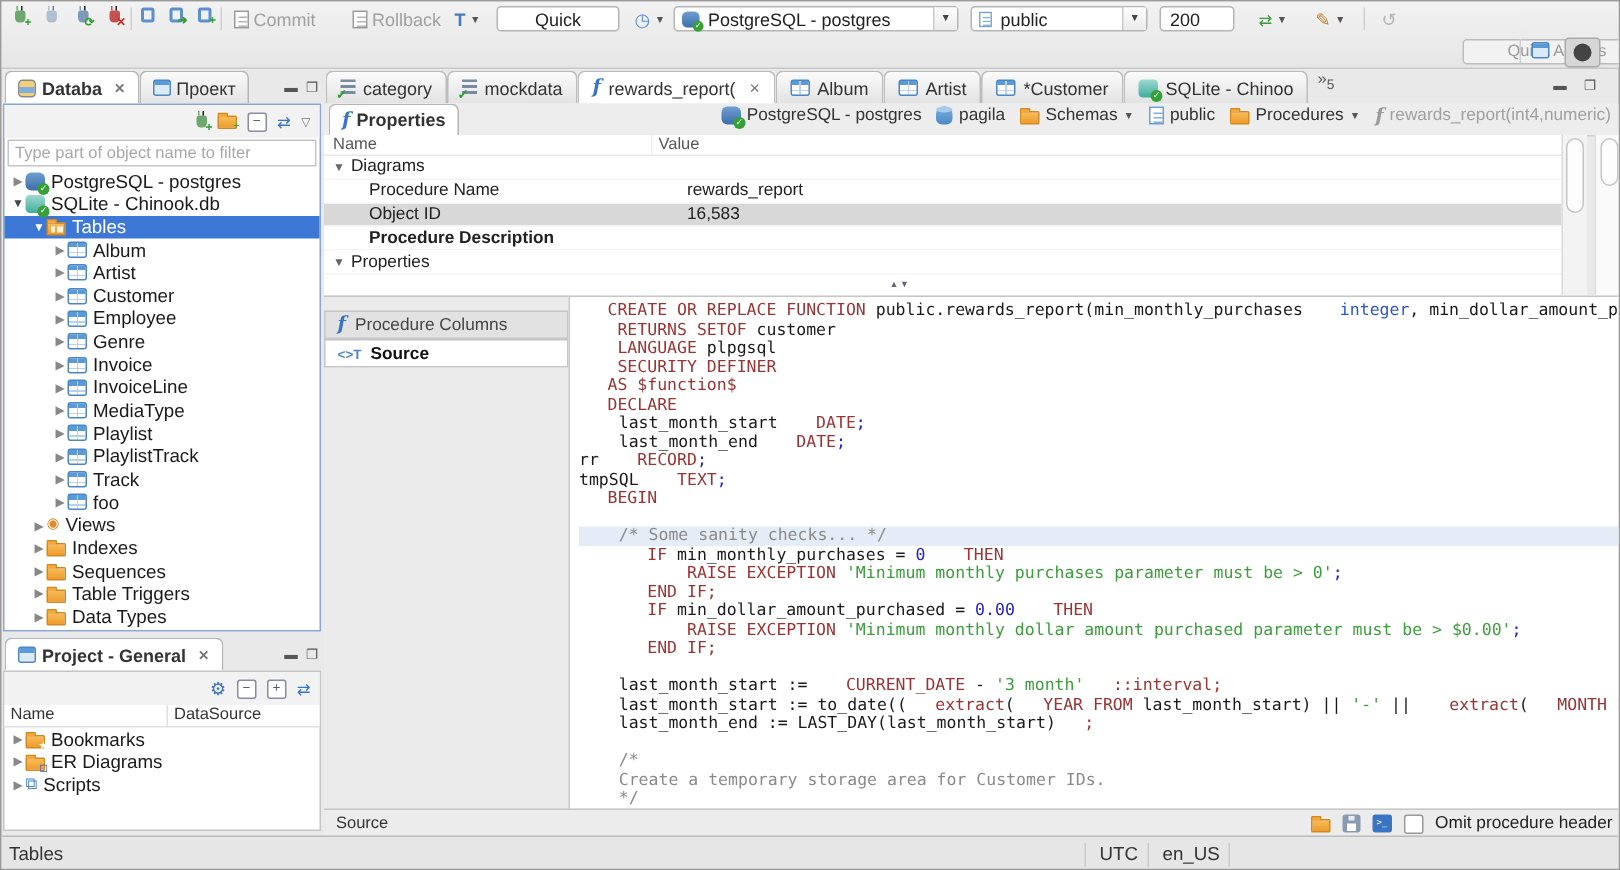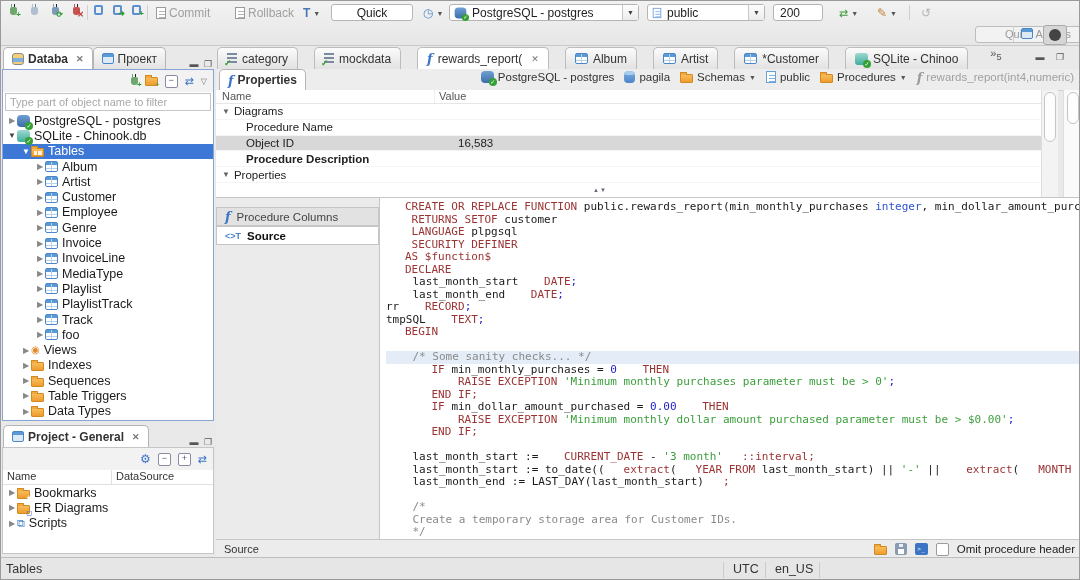--- a/index.html
+++ b/index.html
@@ -55,36 +55,36 @@
   .ic-box{width:11px;height:11px;border:1px solid #8a8aa5;border-radius:2px;color:#55557a;font-size:9px;line-height:9px;text-align:center;background:#fff;}
   .ic-link{color:#3b74c4;font-size:11px;}
   .ic-save{width:12px;height:12px;background:#8a9ab0;border-radius:2px;position:relative;}
   .ic-save::before{content:"";position:absolute;left:3px;bottom:1px;width:6px;height:5px;background:#fff;}
   .ic-save::after{content:"";position:absolute;left:4px;top:1px;width:4px;height:3px;background:#e8eef5;}
   .ic-console{width:13px;height:12px;background:#3b74c4;border-radius:2px;color:#fff;font-size:6px;line-height:12px;text-align:center;font-family:"DejaVu Sans Mono",monospace;}
   .ic-scripts{color:#4a86c8;font-size:11px;}
   .close-x{font-size:9px;color:#777;margin-left:4px;}
   .winbtn{font-size:9px;color:#555;width:14px;text-align:center;}
   
-  .panel-tabs{display:flex;align-items:flex-end;height:22px;}
+  .panel-tabs{display:flex;align-items:center;height:22px;}
   .ptab{display:inline-flex;align-items:center;gap:4px;height:21px;padding:0 8px;border:1px solid #b5b5b5;border-bottom:none;
         border-radius:5px 5px 0 0;background:linear-gradient(#fafafa,#e3e3e3);font-size:12px;color:#333;}
   .ptab.active{background:#fff;font-weight:bold;}
   .nav-body{background:#fff;border:1px solid #88a6d4;box-sizing:border-box;}
   .minitb{display:flex;justify-content:flex-end;align-items:center;gap:7px;height:18px;padding:2px 6px;background:#f2f2f2;}
   .filter-input{margin:1px 2px;height:16px;border:1px solid #c5c5c5;background:#fff;color:#a8a8a8;font-size:11px;line-height:16px;padding:0 4px;}
   .tree-row{display:flex;align-items:center;height:15.3px;white-space:nowrap;font-size:12.5px;color:#1a1a1a;}
   .tree-row .arr{width:10px;font-size:8px;color:#888;text-align:center;flex:none;}
   .tree-row .arr.open{color:#444;font-size:8px;}
   .tree-row .lbl{margin-left:4px;}
   .tree-row.sel{background:#3d78d6;color:#fff;}
   .tree-row.sel .arr{color:#fff;}
   .cols-hdr{display:flex;height:14px;font-size:11px;color:#333;border-bottom:1px solid #e0e0e0;background:#fff;}
   
-  .etabs{display:flex;align-items:flex-start;height:22px;gap:16px;}
+  .etabs{display:flex;align-items:flex-start;height:22px;}
   .etab{display:inline-flex;align-items:center;gap:5px;height:21px;padding:0 9px;border:1px solid #bcbcbc;border-bottom:none;
         border-radius:5px 5px 0 0;background:linear-gradient(#fbfbfb,#e2e2e2);font-size:12px;color:#333;white-space:nowrap;}
   .etab.active{background:#fff;}
   .overflow-ind{font-size:11px;color:#555;margin-left:6px;}
   .subrow{background:#ededed;border-bottom:1px solid #cfcfcf;}
   .crumb{display:inline-flex;align-items:center;gap:4px;padding:0 5px;font-size:11.5px;color:#333;white-space:nowrap;}
   .crumb.muted{color:#a0a0a0;}
   .grid-hdr{display:flex;font-size:11px;color:#555;height:13px;background:#fff;border-bottom:1px solid #e6e6e6;}
   .grid-row{display:flex;height:14.8px;align-items:center;font-size:11.5px;background:#fff;border-bottom:1px solid #f4f4f4;}
   .grid-row.sel{background:#d8d8d8;}
@@ -92,21 +92,21 @@
   .grid-row .gval{flex:1;}
   .gcaret{font-size:8px;color:#666;margin-right:4px;}
   .glink{color:#1a6fc4;text-decoration:underline;}
   .subtab{display:flex;align-items:center;gap:6px;height:19px;border:1px solid #c6c6c6;background:#e2e2e2;font-size:11.5px;color:#444;padding:0 8px;box-sizing:border-box;}
   .subtab.active{background:#fff;font-weight:bold;color:#111;}
   .src-ic{font-size:9px;color:#4a86c8;font-weight:bold;}
   
   .code{font-family:"DejaVu Sans Mono",monospace;font-size:11px;line-height:12.5px;white-space:pre;overflow:hidden;}
   .cl{height:12.5px;}
   .cl.hl{background:#e4ecf7;}
-  .tk-k{color:#9b3333;margin-left:19px;}.tk-s{color:#3c9e3c;}.tk-n{color:#2222cc;}.tk-c{color:#8a8a8a;}.tk-t{color:#2b55cc;}.tk-p{color:#1a1a1a;}
+  .tk-k{color:#9b3333;margin-left:19px;}.tk-s{color:#3c9e3c;}.tk-n{color:#2222cc;}.tk-c{color:#8a8a8a;}.tk-t{color:#2b55cc;margin-left:18px;}.tk-p{color:#1a1a1a;}
   .scrollbar{background:#f3f3f3;border-left:1px solid #ddd;}
   .thumb{background:#fdfdfd;border:1px solid #c5c5c5;border-radius:6px;}
   .checkbox{width:11px;height:11px;border:1px solid #9a9a9a;background:#fff;border-radius:2px;display:inline-block;}
   .statusbar{background:#e6e6e6;border-top:1px solid #bdbdbd;font-size:12.5px;color:#333;}
   .vline{position:absolute;top:4px;bottom:4px;width:1px;background:#cacaca;}
 </style>
 </head>
 <body>
 
 <div class="app">
@@ -441,20 +441,21 @@
           <span class="gname" style="padding-left: 6px;">
             <span class="gcaret">▼</span>
             <span>Diagrams</span>
           </span>
           <span class="gval"></span>
         </div>
         <div class="grid-row">
           <span class="gname" style="padding-left: 30px;">
             <span>Procedure Name</span>
           </span>
+          <span class="gval">rewards_report</span>
         </div>
         <div class="grid-row sel">
           <span class="gname" style="padding-left: 30px;">
             <span>Object ID</span>
           </span>
           <span class="gval">16,583</span>
         </div>
         <div class="grid-row">
           <span class="gname" style="padding-left: 30px;">
             <span style="font-weight: bold;">Procedure Description</span>

